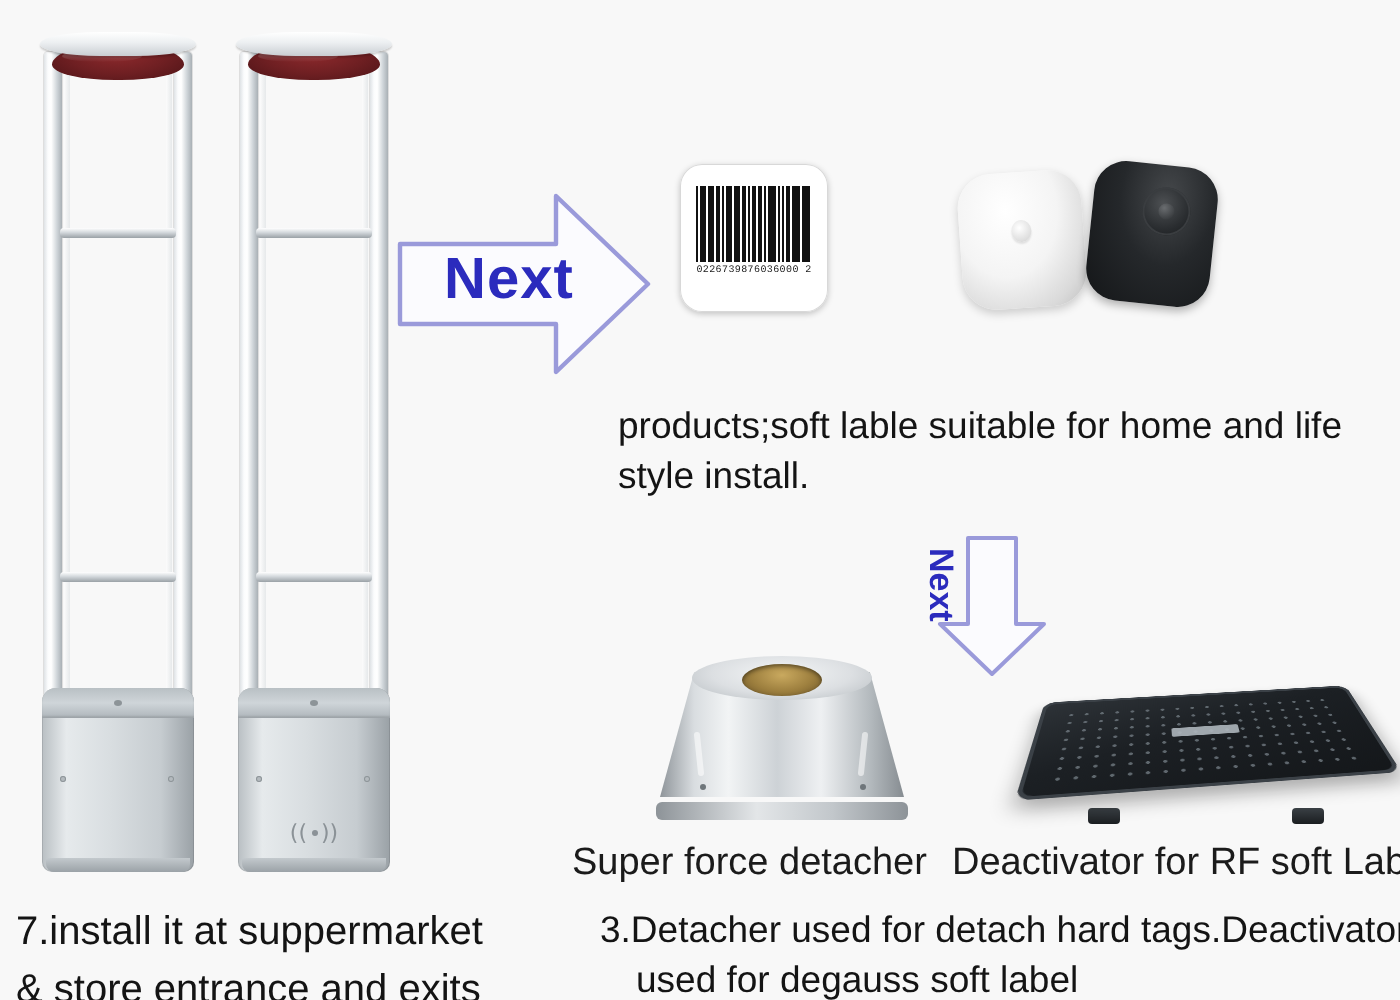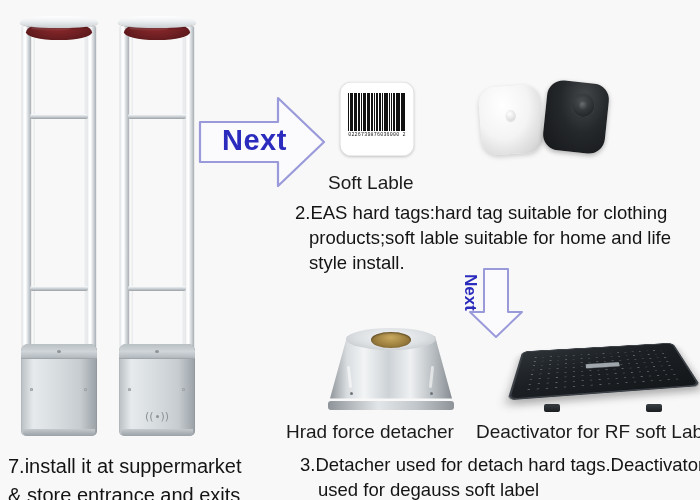--- a/index.html
+++ b/index.html
@@ -359,51 +359,49 @@
         <i style="width:2px;background:transparent"></i>
         <i style="width:2px"></i>
         <i style="width:1px;background:transparent"></i>
         <i style="width:1px"></i>
         <i style="width:1px;background:transparent"></i>
         <i style="width:2px"></i>
         <i style="width:1px;background:transparent"></i>
       </div>
     <div class="barcode-num">0226739876036000 2</div>
   </div>
-  <div class="cap-txt cap-soft">Soft Lable</div>
 
   <div class="hardtag-white"></div>
   <div class="hardtag-black">
     <div class="pin"></div>
   </div>
 
   <div class="detacher">
     <div class="detacher-body"></div>
     <div class="det-slot a"></div>
     <div class="det-slot b"></div>
     <div class="det-dot a"></div>
     <div class="det-dot b"></div>
     <div class="detacher-top"></div>
     <div class="detacher-hole"></div>
     <div class="detacher-base"></div>
   </div>
-  <div class="cap-txt cap-det">Hrad force detacher</div>
+  <div class="cap-txt cap-det">Super force detacher</div>
 
   <div class="deactivator">
     <div class="deact-foot l"></div>
     <div class="deact-foot r"></div>
     <div class="deact-pad">
       <div class="deact-grid"></div>
       <div class="deact-logo"></div>
     </div>
   </div>
   <div class="cap-txt cap-deact">Deactivator for RF soft Labe</div>
 
   <div class="para p2">
-    <span class="ln1">2.EAS hard tags:hard tag suitable for clothing</span>
     <span class="ln2">products;soft lable suitable for home and life</span>
     <span class="ln3">style install.</span>
   </div>
 
   <div class="para p1">
     <span>7.install it at suppermarket</span><br>
     <span>&amp; store entrance and exits</span>
   </div>
 
   <div class="para p3">

